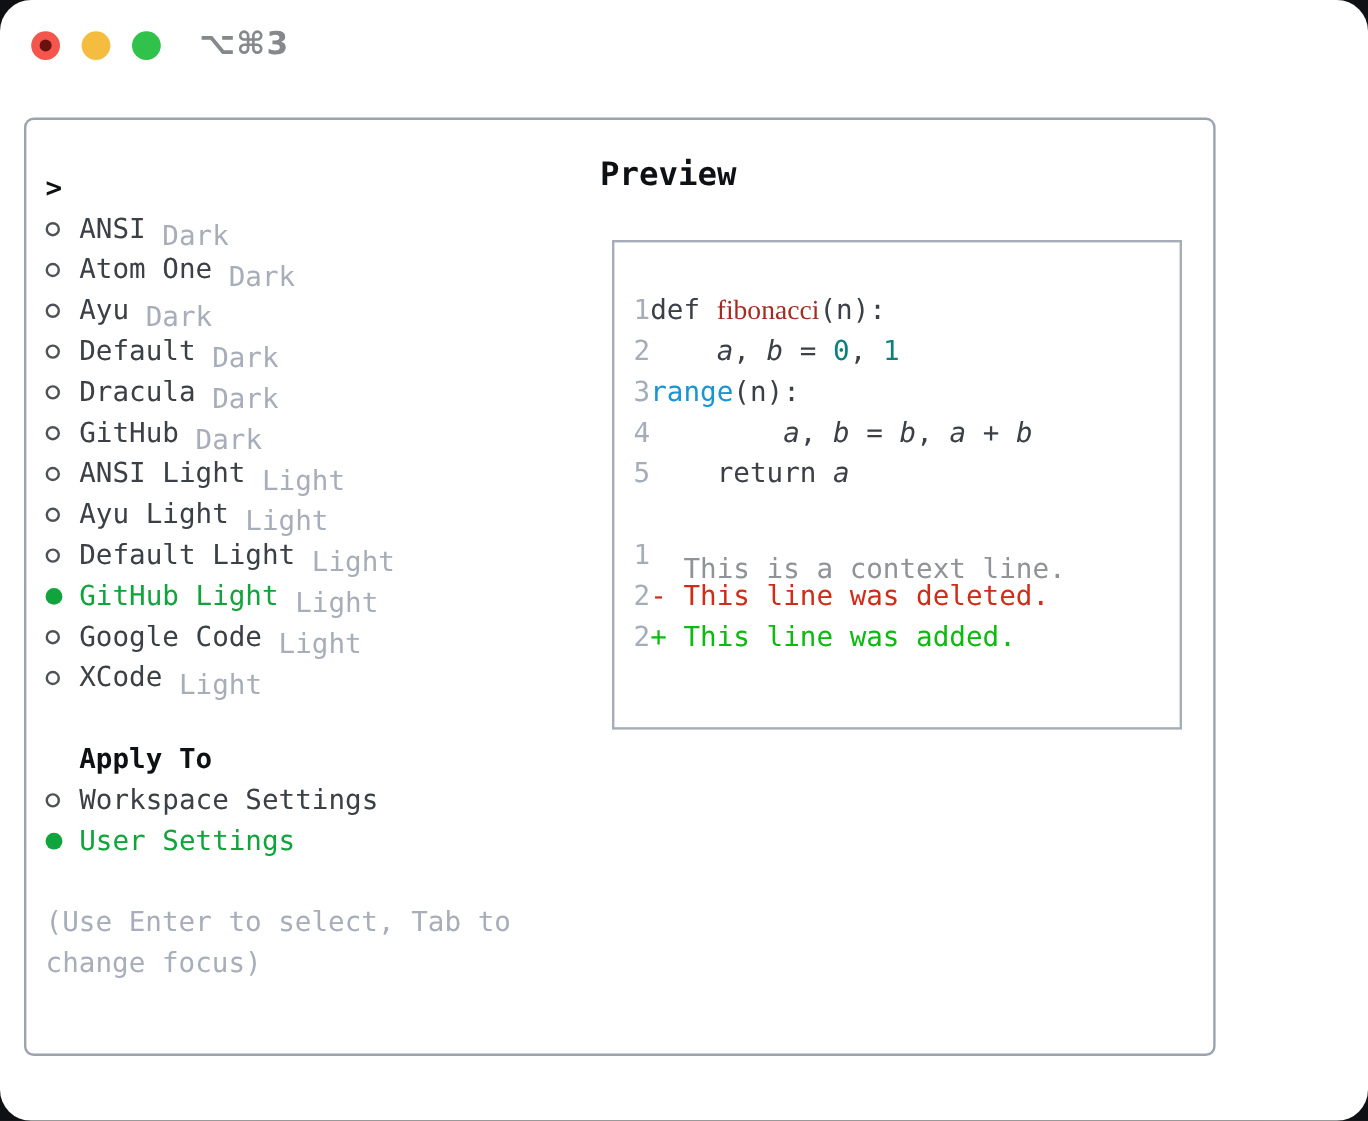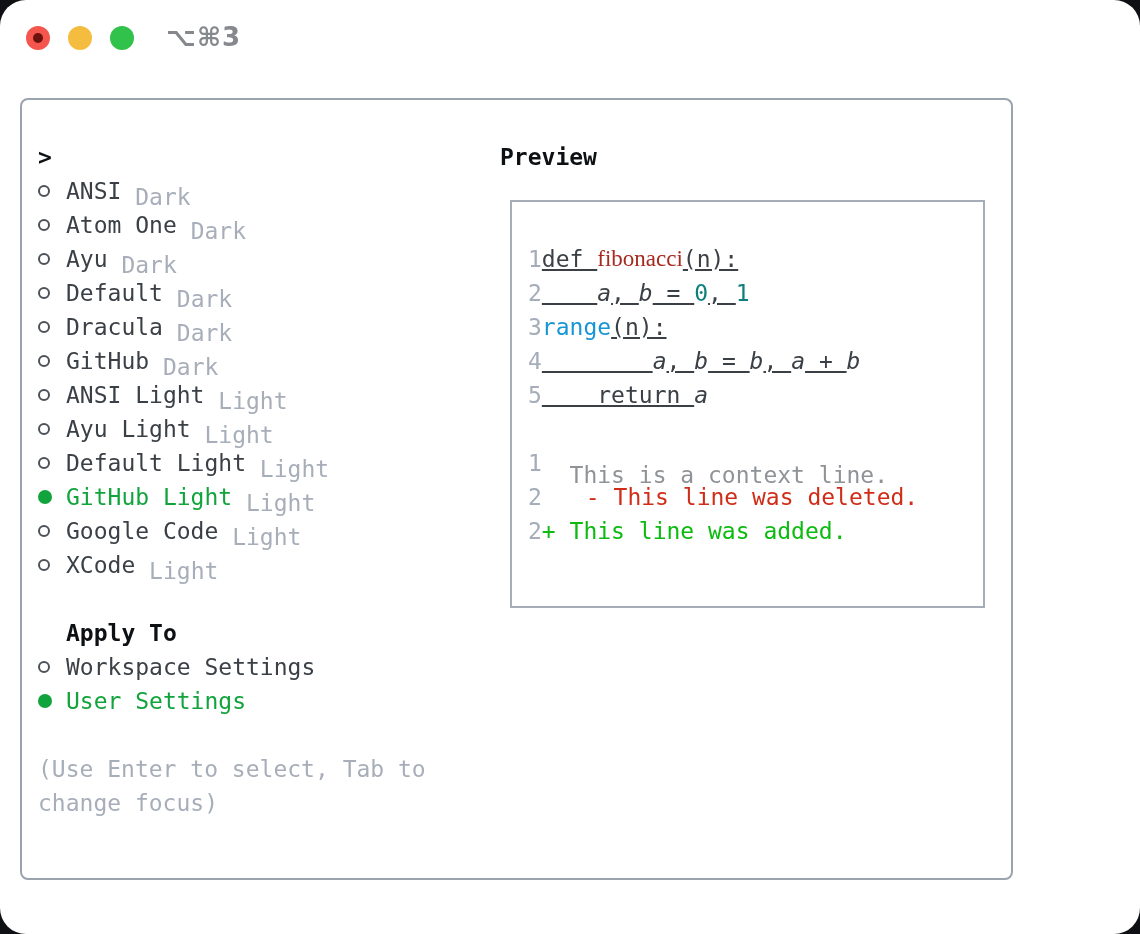--- a/index.html
+++ b/index.html
@@ -34,33 +34,33 @@
     color:var(--text-dark);white-space:pre;}
   .row.header-row{font-weight:bold;color:var(--header-black);}
   .bullet-cell{width:28px;flex:0 0 28px;display:flex;align-items:center;}
   .prompt{font-weight:bold;color:var(--header-black);}
   .ring{width:12px;height:12px;border:2.5px solid var(--ring-color);border-radius:50%;box-sizing:border-box;}
   .dot-sel{width:14px;height:14px;border-radius:50%;background:var(--accent-green);}
   .variant{color:var(--muted-gray);margin-top:12px;}
   .sel-name{color:var(--accent-green);}
   .hint-row{color:var(--muted-gray);}
   
-  .preview-label{position:absolute;left:478px;top:40px;height:34px;display:flex;align-items:center;
-    font-size:23px;font-weight:bold;color:var(--header-black);}
+  .preview-label{position:absolute;left:478px;top:28px;height:34px;display:flex;align-items:center;
+    font-size:27px;font-weight:bold;color:var(--header-black);}
   .pbox{position:absolute;left:488px;top:100px;width:471px;height:404px;
     border:2px solid var(--preview-border);background:#fff;box-sizing:content-box;}
   .code-area{position:absolute;left:16px;top:40px;}
   .linenum{color:var(--line-number);}
-  .tok-plain{color:var(--text-dark);text-decoration:underline;}
+  .tok-plain{color:var(--text-dark);}
   .tok-func{color:var(--function-red);font-family:Liberation Serif, serif;}
   .tok-num{color:var(--number-teal);}
   .tok-builtin{color:var(--builtin-blue);}
   .tok-var{color:var(--text-dark);font-style:italic;}
   .diff-context{color:var(--context-gray);margin-top:24px;}
-  .diff-deleted{color:var(--deleted-red);margin-left:44px;}
+  .diff-deleted{color:var(--deleted-red);}
   .diff-added{color:var(--added-green);}
 </style>
 </head>
 <body>
 
 <div class="window">
   <button class="traffic close">
     <span class="dot"></span>
   </button>
   <button class="traffic minimize"></button>

